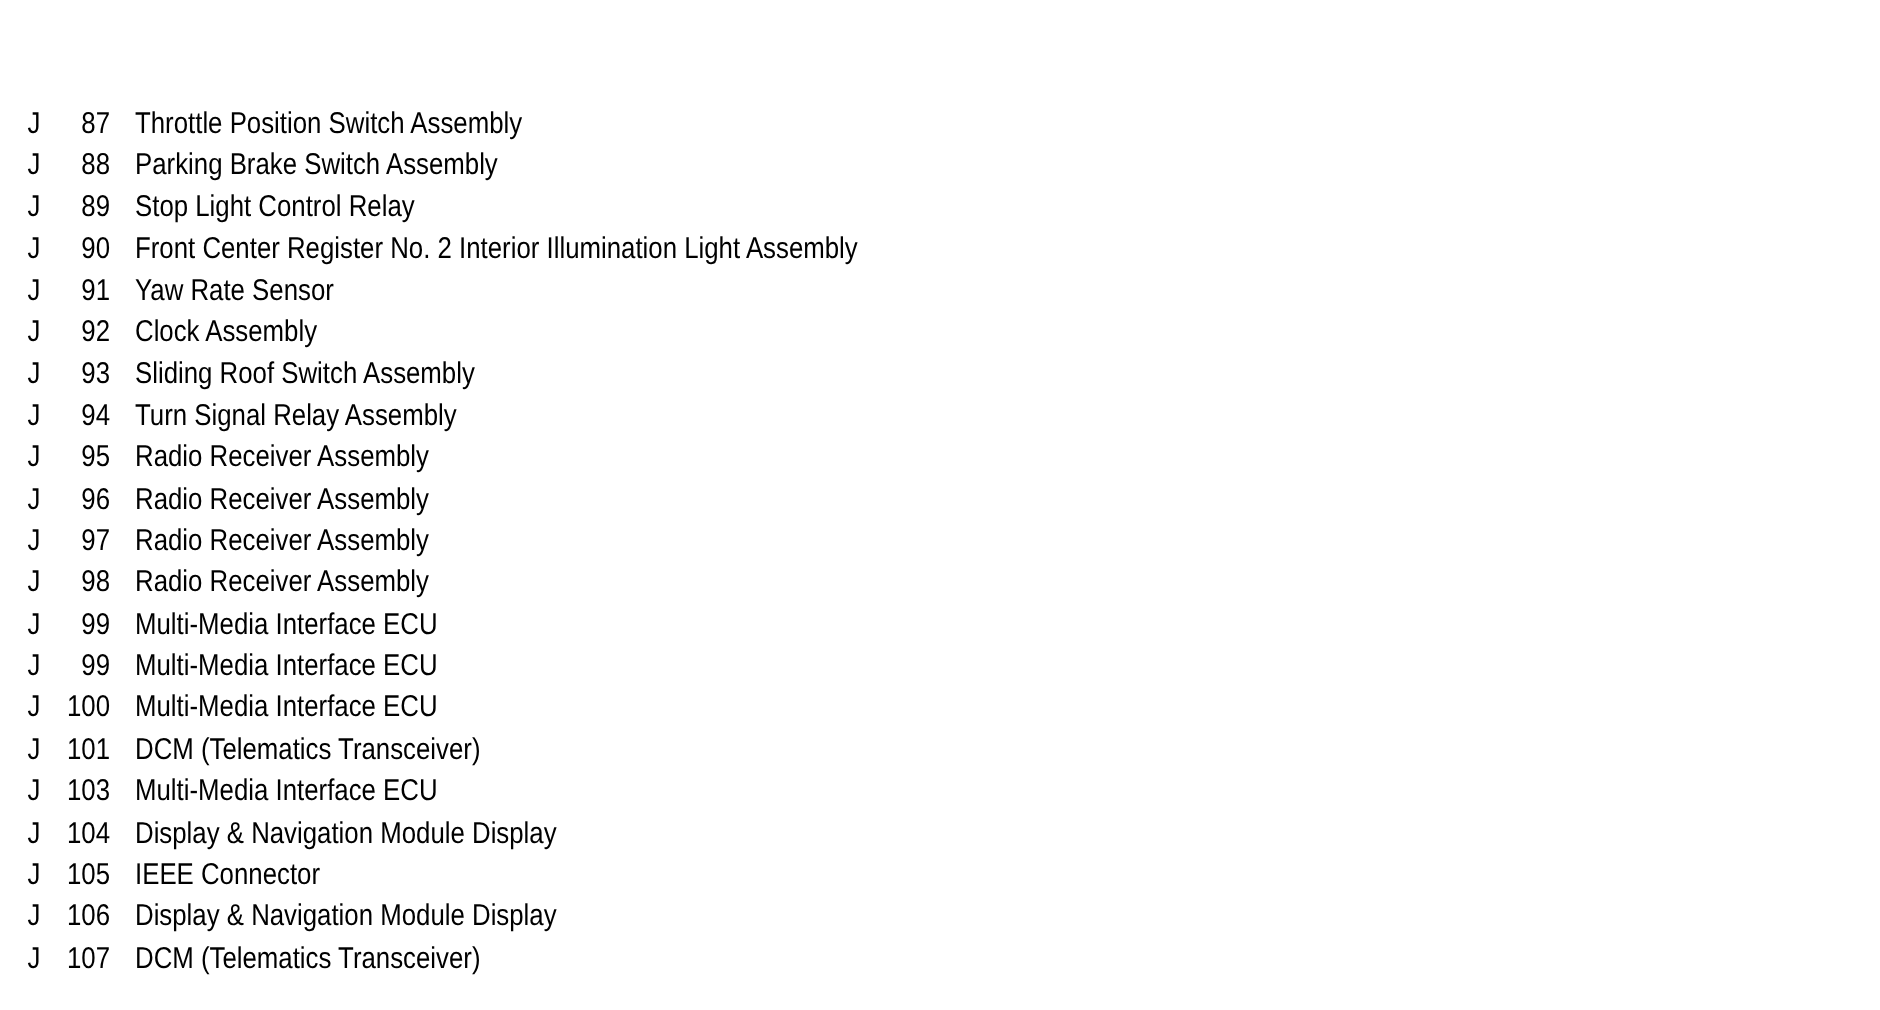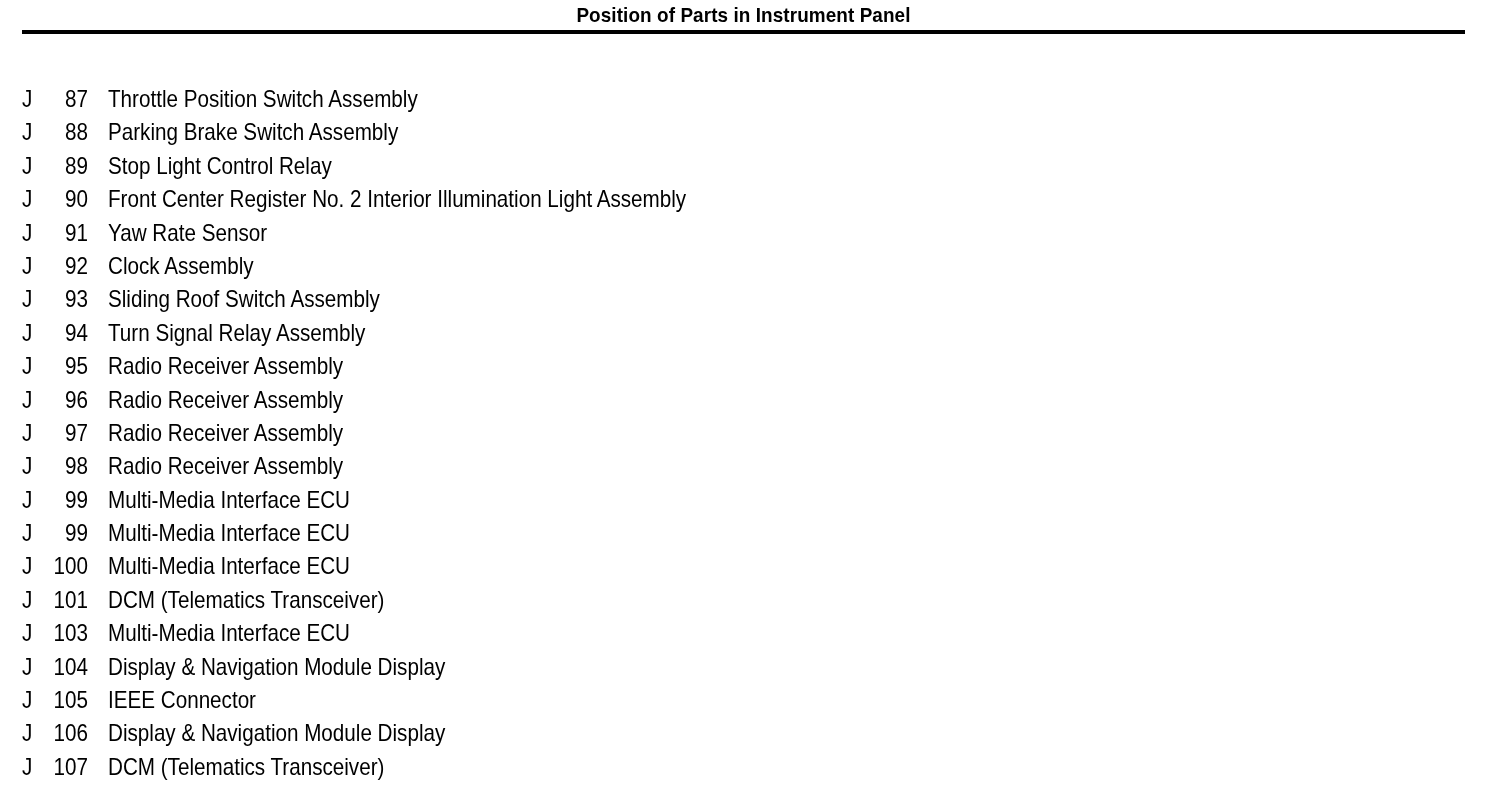--- a/index.html
+++ b/index.html
@@ -100,24 +100,20 @@
     font-stretch: condensed;
     transform: scaleX(0.86);
     transform-origin: left top;
   }
 </style>
 </head>
 <body style="background: rgb(255, 255, 255); color: rgb(0, 0, 0);">
 
 <div class="page">
 
-  <div class="header">
-    <div class="page-title">Position of Parts in Instrument Panel</div>
-    <div class="header-rule" style="background: rgb(0, 0, 0);"></div>
-  </div>
 
   <div class="parts-list">
       <div class="part-row">
         <span class="part-prefix">J</span>
         <span class="part-number">87</span>
         <span class="part-name">Throttle Position Switch Assembly</span>
       </div>
       <div class="part-row">
         <span class="part-prefix">J</span>
         <span class="part-number">88</span>

